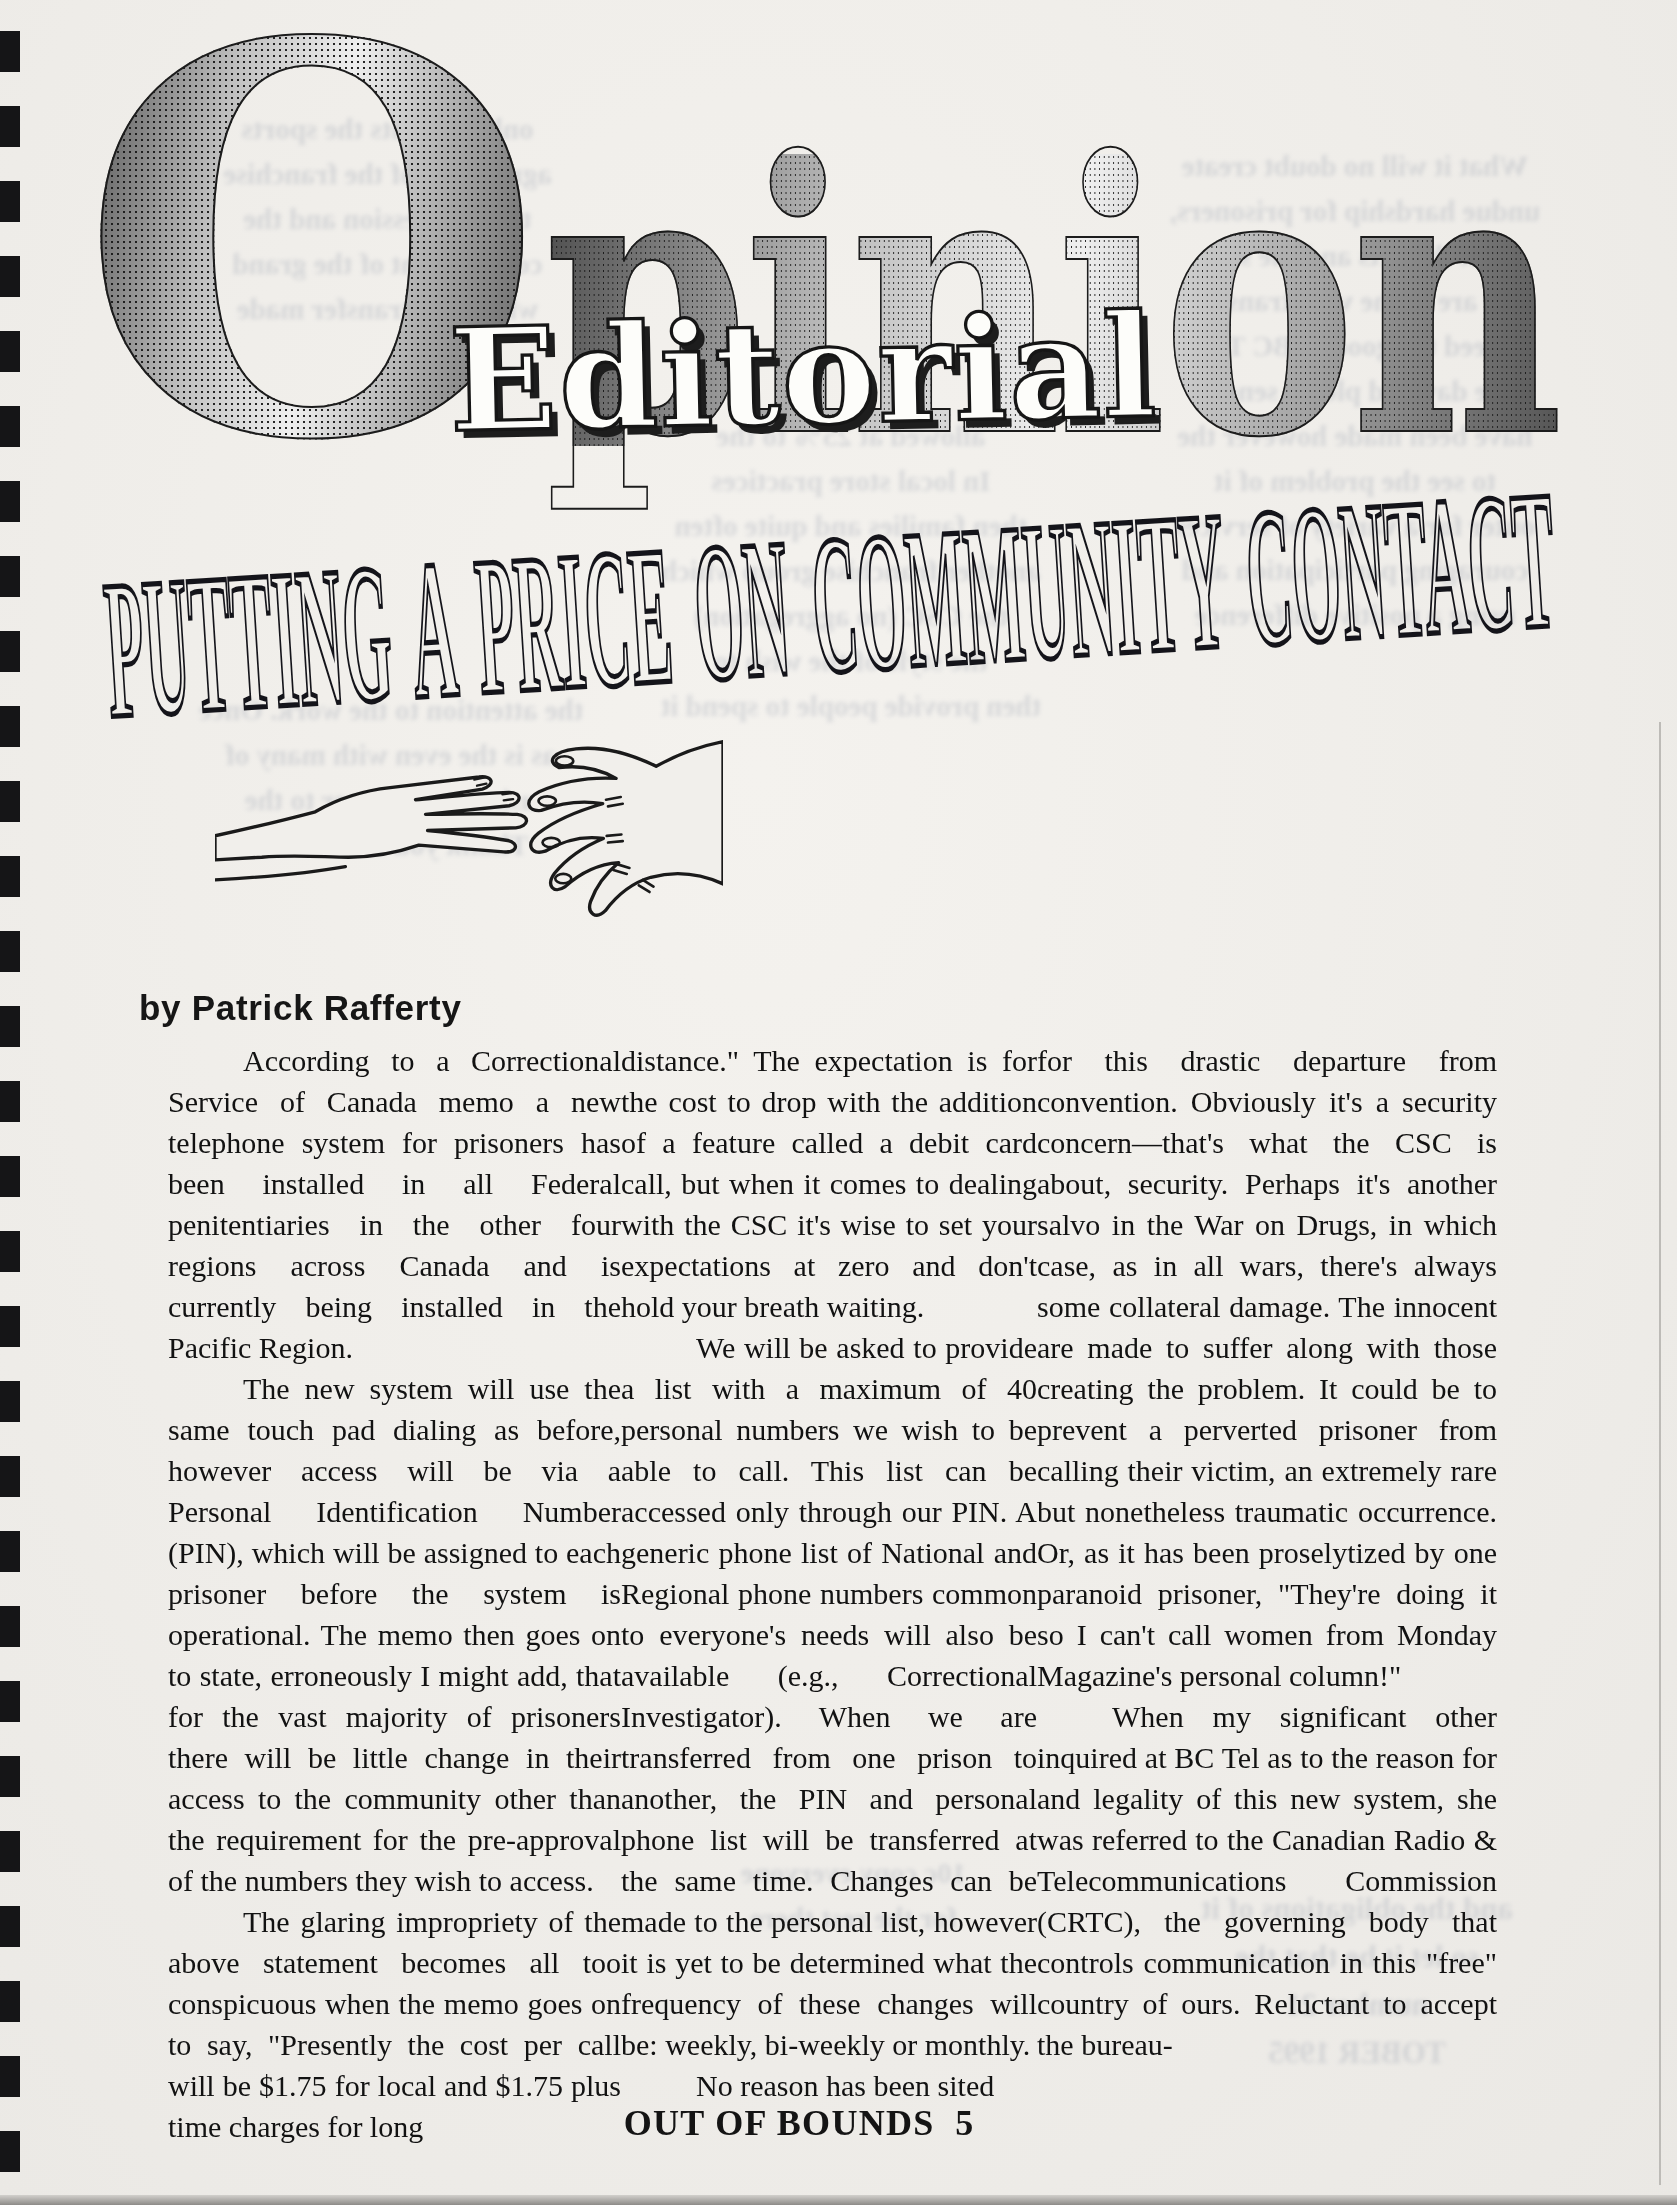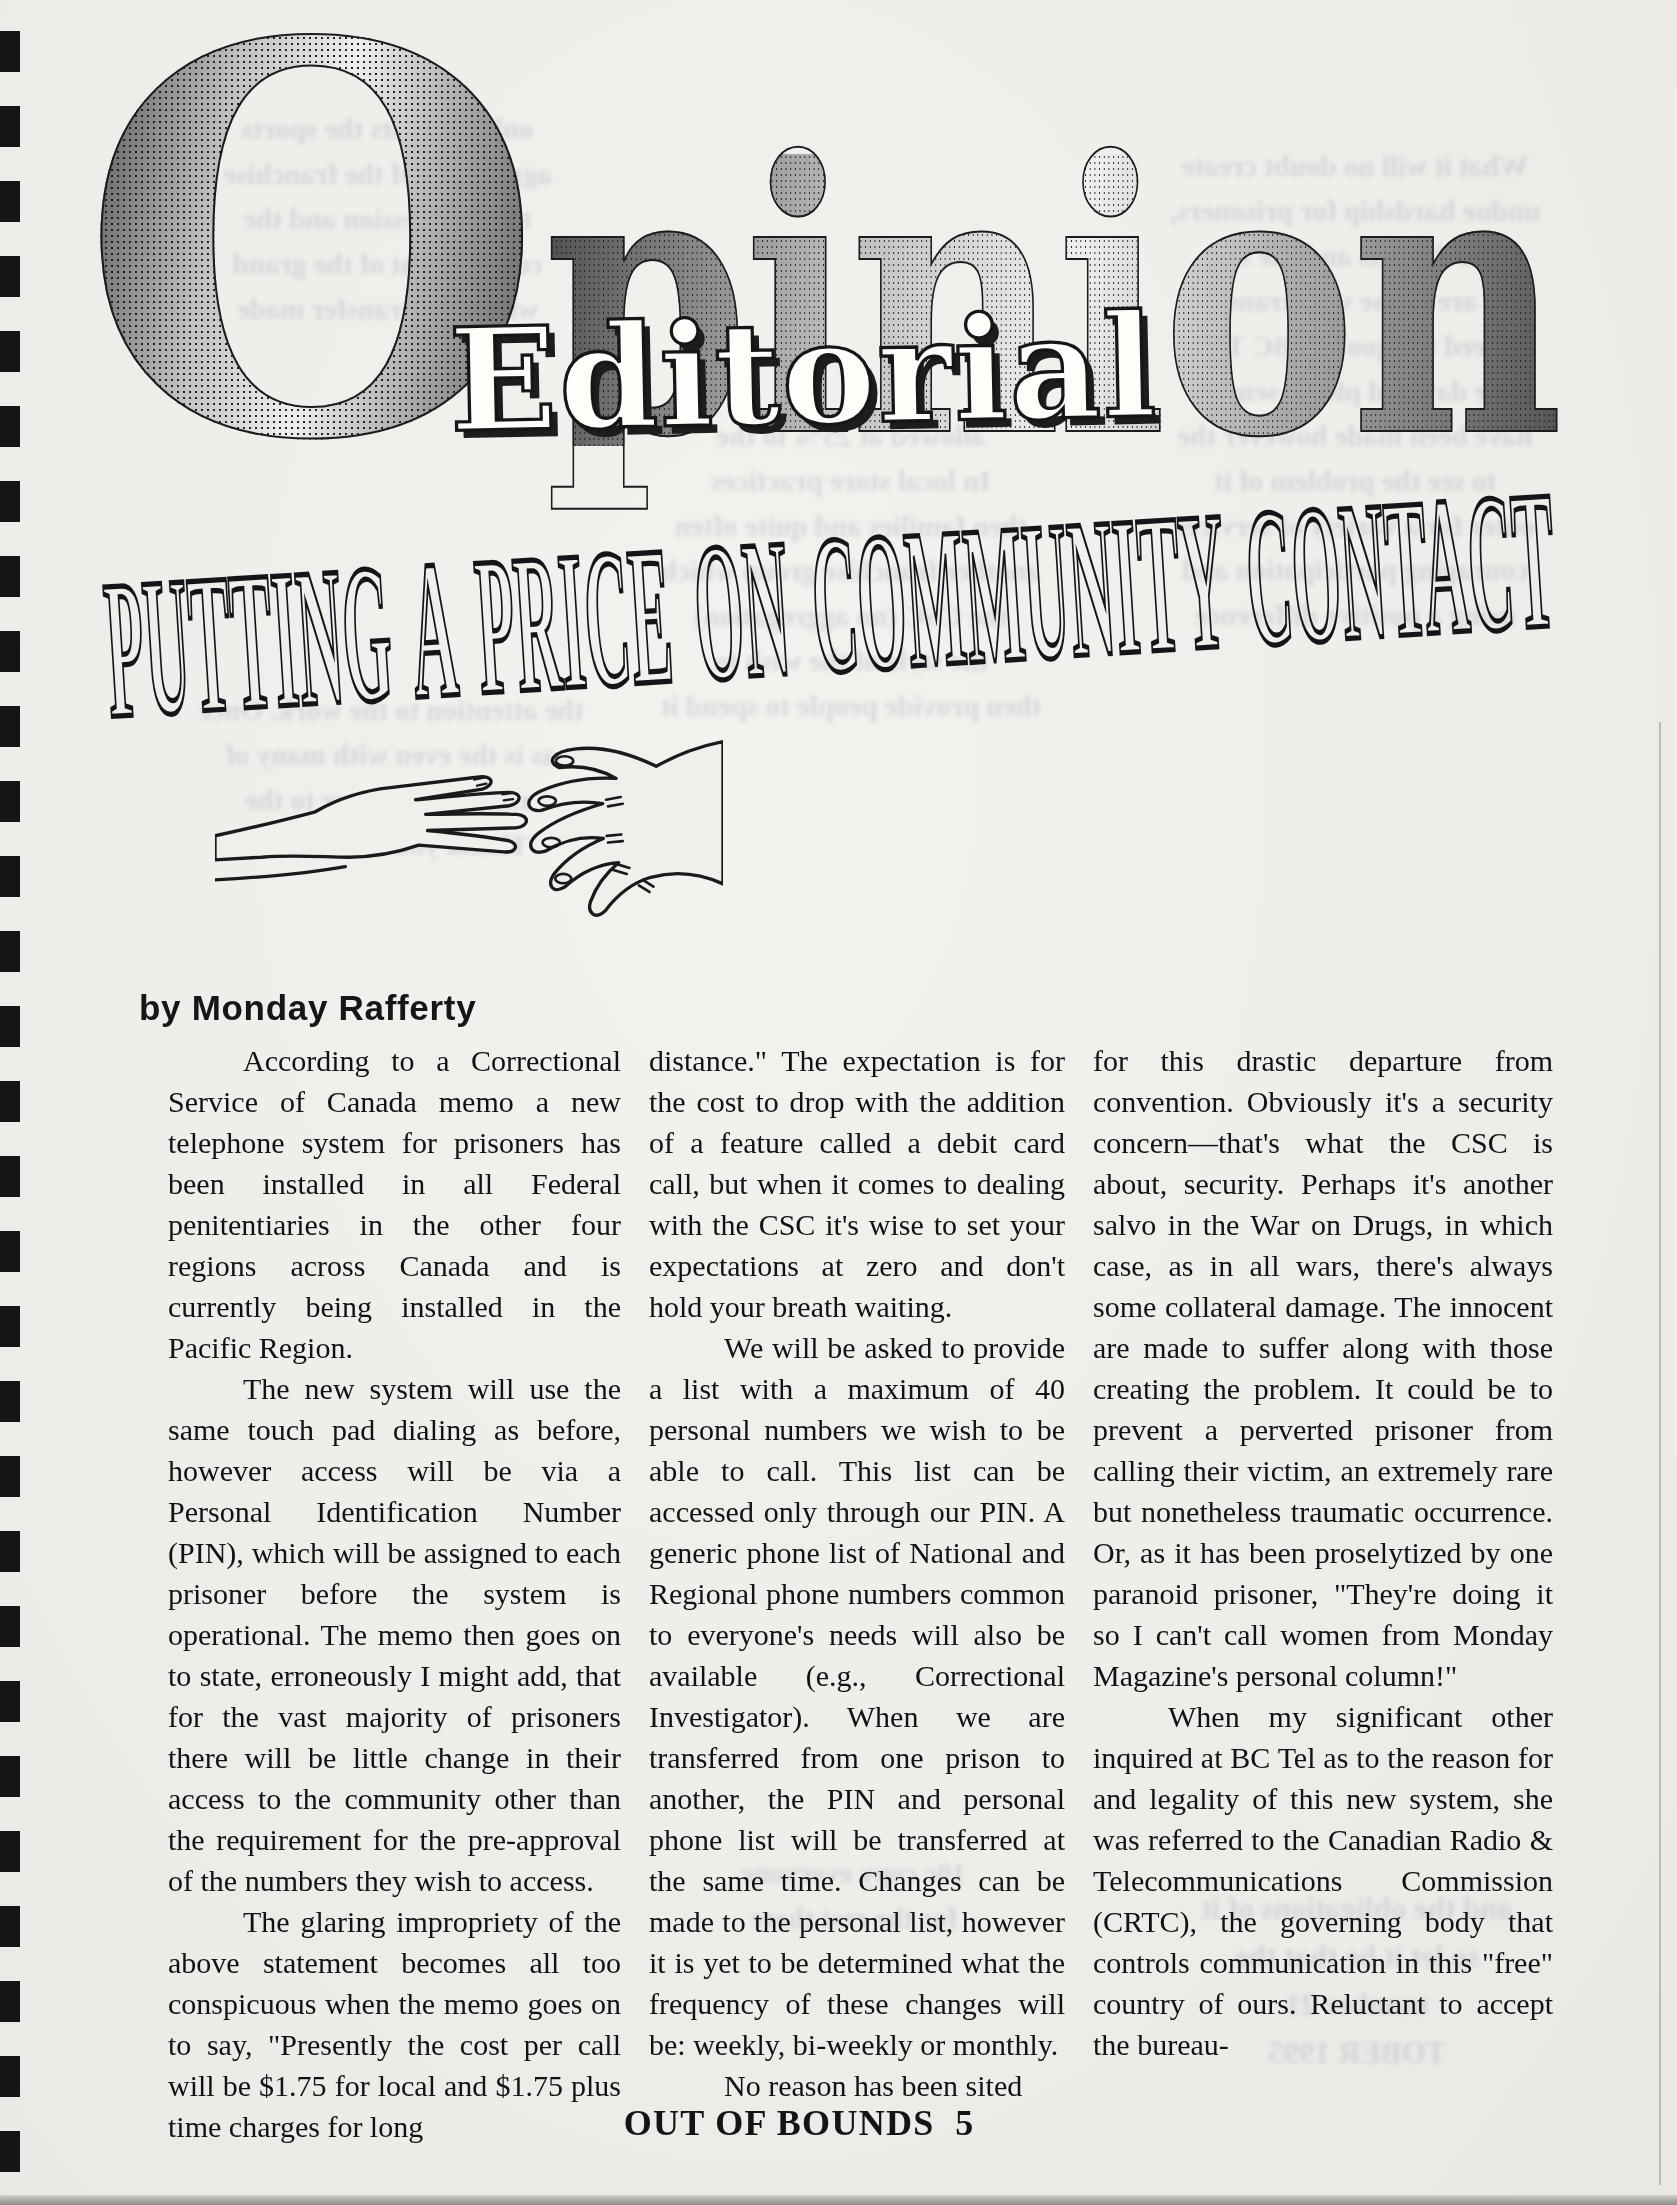--- a/index.html
+++ b/index.html
@@ -86,21 +86,21 @@
   .hands{position:absolute;left:215px;top:703px;width:508px;height:271px;}
   
   .byline{
     position:absolute;left:139px;top:988px;
     font-family:"Liberation Sans", sans-serif;font-weight:bold;font-size:35px;
     letter-spacing:0.7px;color:#161616;
   }
   
   .columns{
     position:absolute;left:168px;top:1040px;width:1385px;
-    display:flex;gap:28px;color:#121212;
+    display:flex;color:#121212;
   }
   .col{
     font-family:"Liberation Serif", serif;font-size:30px;line-height:41px;
     text-align:justify;
   }
   .col-1{width:453px;}
   .col-2{width:416px;}
   .col-3{width:460px;}
   .para{margin:0;}
   .para.indent{text-indent:75px;}
@@ -184,21 +184,21 @@
     <ellipse cx="523" cy="84" rx="13" ry="7" stroke-width="4"></ellipse>
     <ellipse cx="497" cy="144" rx="13" ry="7" stroke-width="4"></ellipse>
     <ellipse cx="503" cy="206" rx="13" ry="7" stroke-width="4"></ellipse>
     <ellipse cx="521" cy="260" rx="12" ry="7" stroke-width="4"></ellipse>
     <path d="M585,142 l22,-4 M588,152 l22,-4" stroke-width="4"></path>
     <path d="M586,196 l22,-2 M588,206 l22,-2" stroke-width="4"></path>
     <path d="M600,238 l20,6 M596,247 l20,6" stroke-width="4"></path>
     <path d="M640,262 l16,10 M634,270 l16,10" stroke-width="4"></path>
   </svg>
 
-  <div class="byline">by Monday Rafferty</div>
+  <div class="byline">by Patrick Rafferty</div>
 
   <main class="columns">
     <div class="col col-1">
         <p class="para indent">According to a Correctional Service of Canada memo a new telephone system for prisoners has been installed in all Federal penitentiaries in the other four regions across Canada and is currently being installed in the Pacific Region.</p>
         <p class="para indent">The new system will use the same touch pad dialing as before, however access will be via a Personal Identification Number (PIN), which will be assigned to each prisoner before the system is operational. The memo then goes on to state, erroneously I might add, that for the vast majority of prisoners there will be little change in their access to the community other than the requirement for the pre-approval of the numbers they wish to access.</p>
         <p class="para indent">The glaring impropriety of the above statement becomes all too conspicuous when the memo goes on to say, "Presently the cost per call will be $1.75 for local and $1.75 plus time charges for long</p>
       </div>
     <div class="col col-2">
         <p class="para">distance." The expectation is for the cost to drop with the addition of a feature called a debit card call, but when it comes to dealing with the CSC it's wise to set your expectations at zero and don't hold your breath waiting.</p>
         <p class="para indent">We will be asked to provide a list with a maximum of 40 personal numbers we wish to be able to call. This list can be accessed only through our PIN. A generic phone list of National and Regional phone numbers common to everyone's needs will also be available (e.g., Correctional Investigator). When we are transferred from one prison to another, the PIN and personal phone list will be transferred at the same time. Changes can be made to the personal list, however it is yet to be determined what the frequency of these changes will be: weekly, bi-weekly or monthly.</p>

